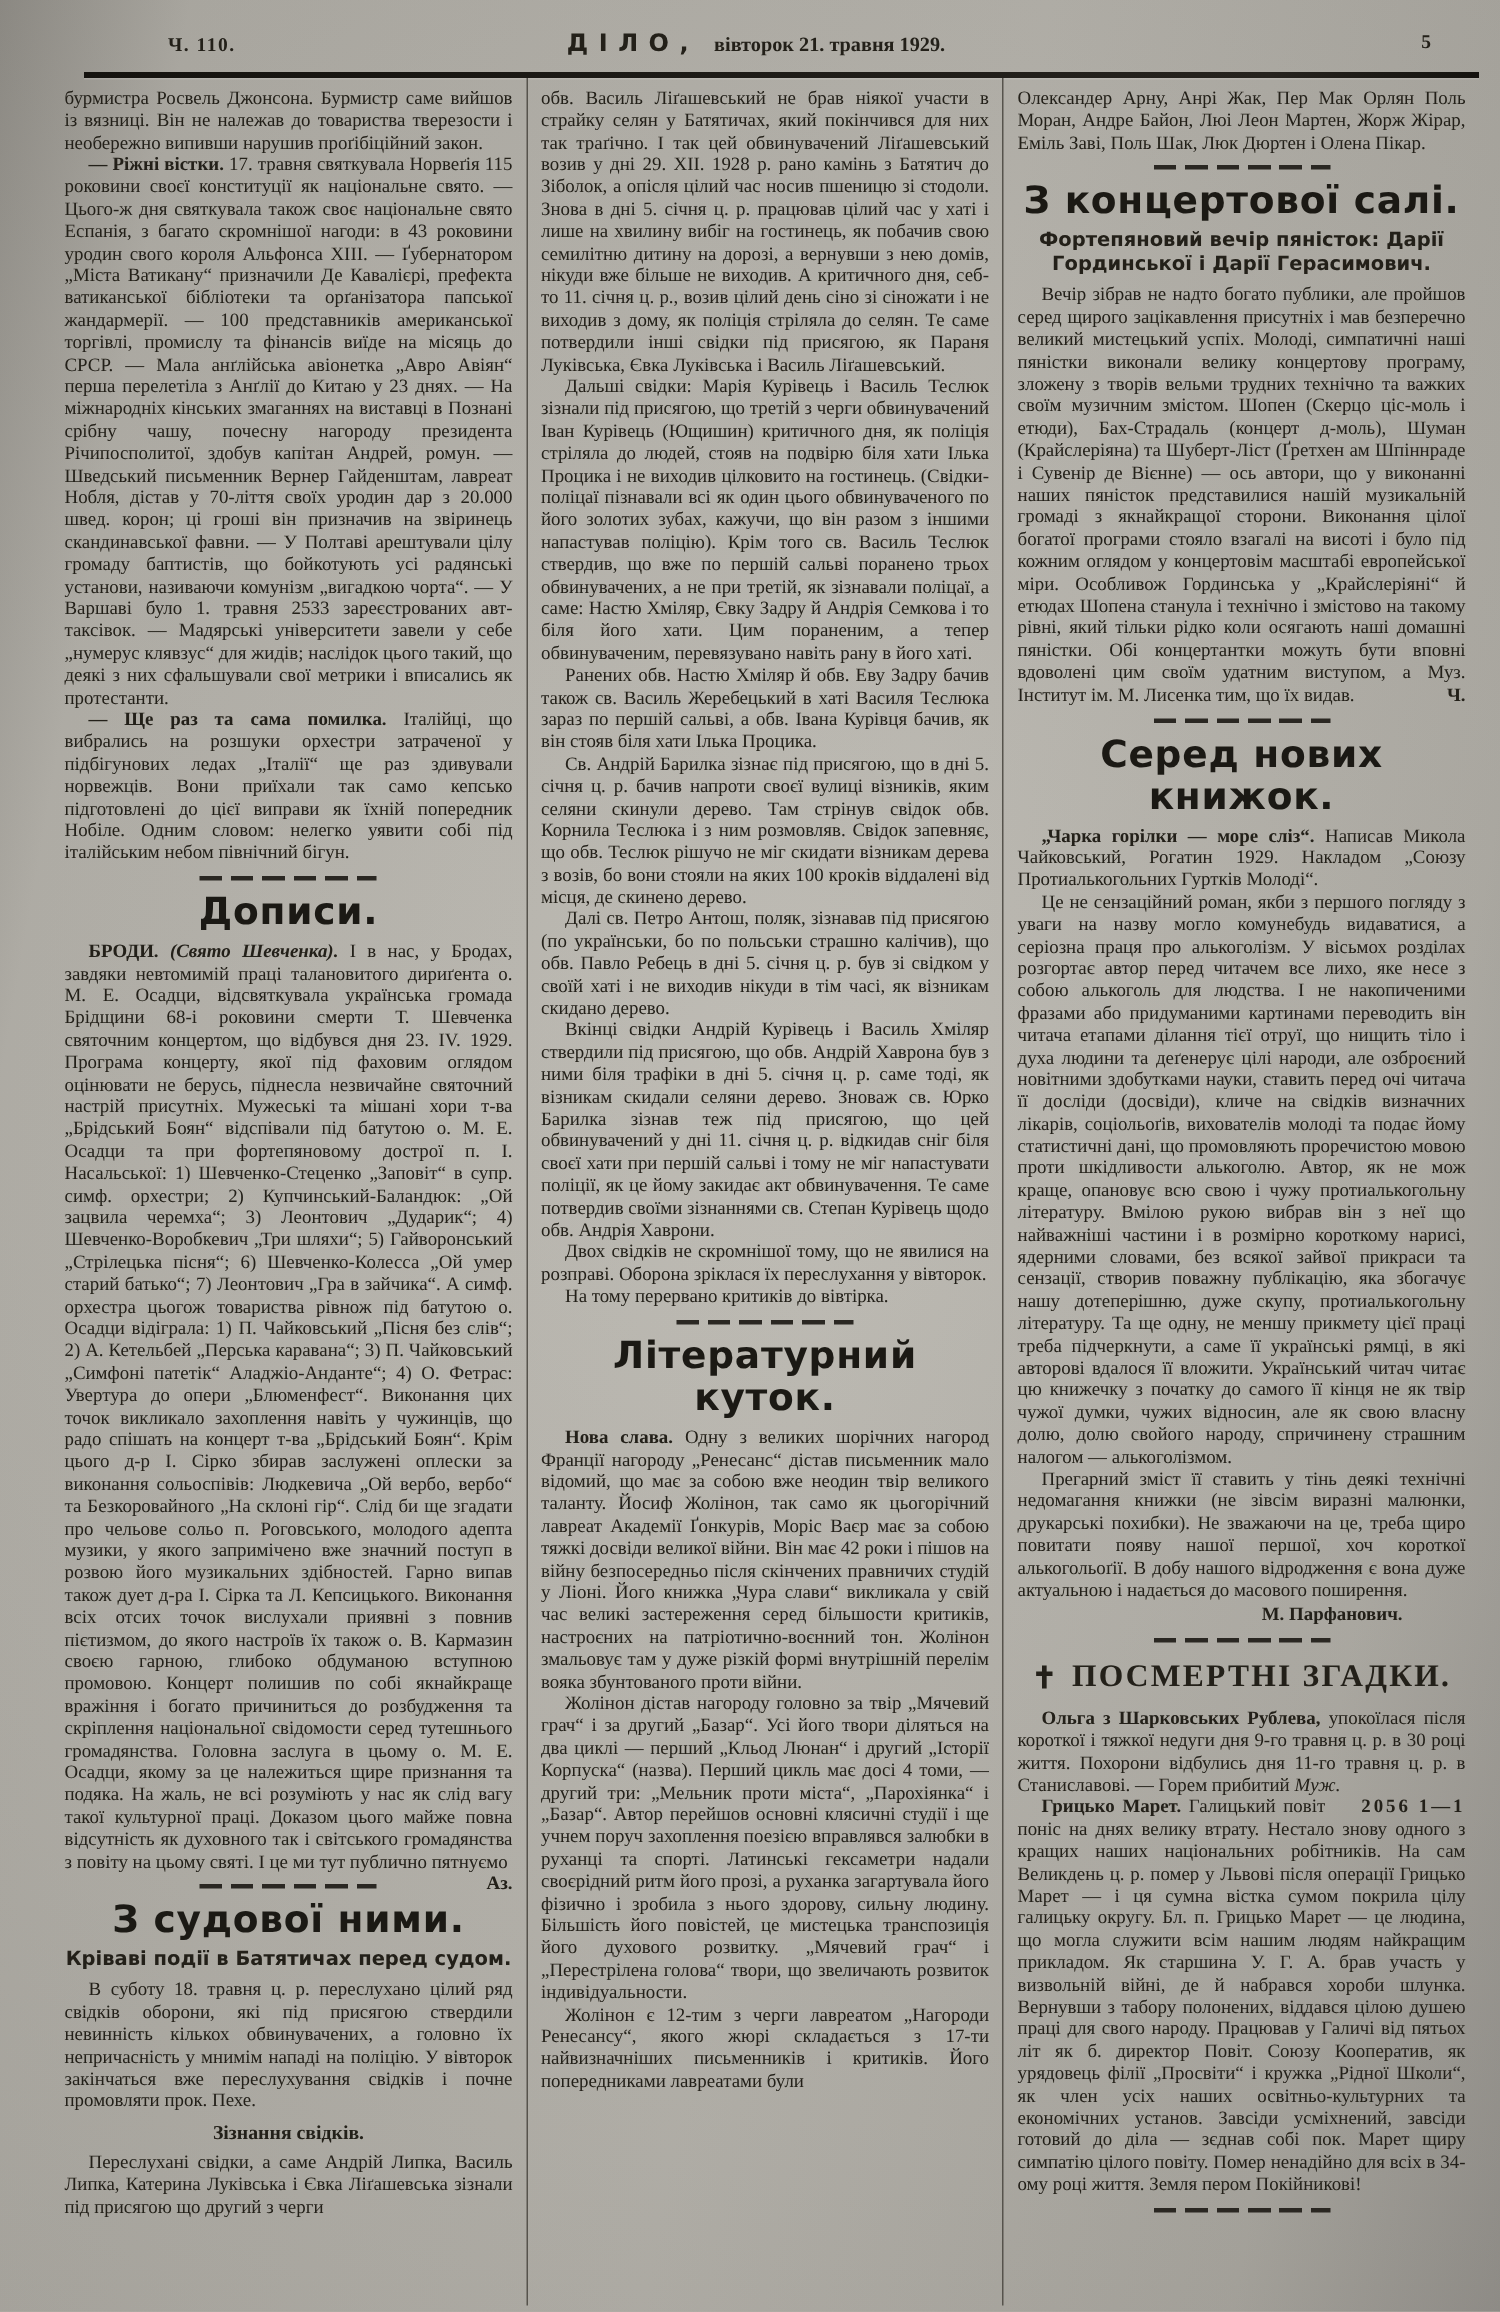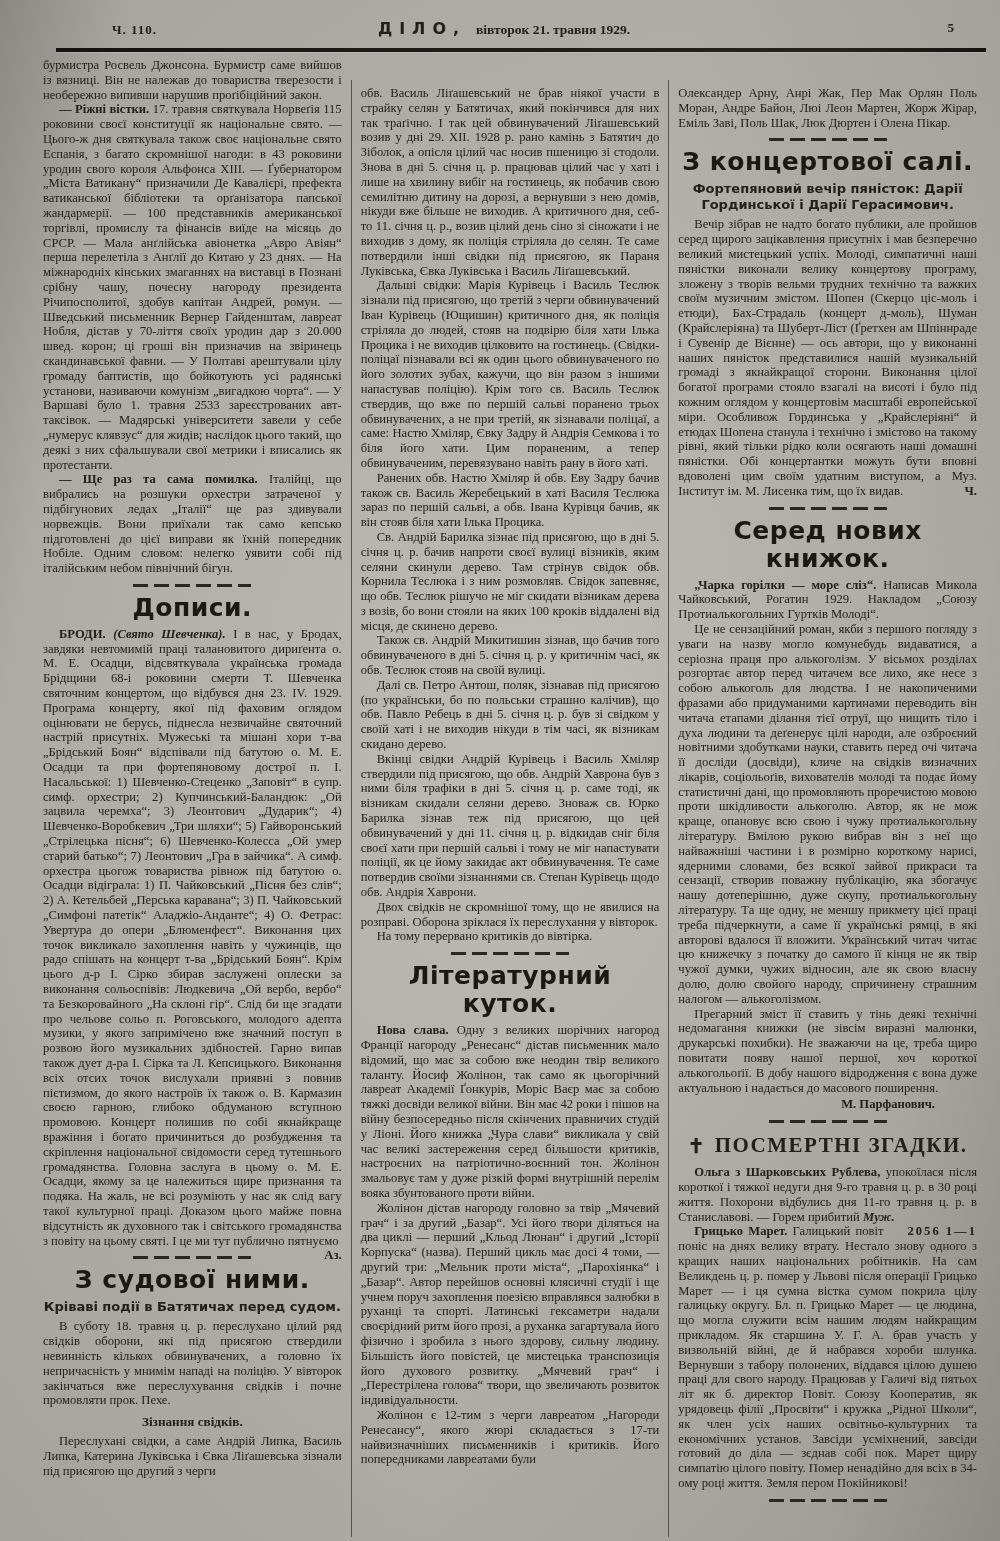--- a/index.html
+++ b/index.html
@@ -31,30 +31,30 @@
   .paper-date{font-size:13.5px;font-weight:bold;margin-left:6px;}
   .pageno{position:absolute;right:32px;top:4px;font-size:13px;}
   .header-rule{
     height:4px;margin:2px 0 0 22px;
     background:linear-gradient(90deg,#15130f 0%,#26231e 85%,#15130f 100%);
     box-shadow:0 1px 0 rgba(255,255,255,0.15);
   }
   
   .columns{display:flex;align-items:stretch;height:1485px;}
   .col{flex:1 1 0;padding:6px 9px 0 9px;overflow:hidden;}
-  .col + .col{border-left:1px solid #56534c;margin-top:28px;}
+  .col + .col{border-left:1px solid #56534c;}
   
   p{margin:0;text-align:justify;font-size:12.6px;line-height:14.8px;text-indent:16px;}
   p.noindent{text-indent:0;}
   .lead{font-weight:bold;}
   .lead-italic{font-weight:bold;font-style:italic;}
   .sig-inline{float:right;font-weight:bold;padding-left:10px;}
   .sig-line{text-align:right;text-indent:0;font-weight:bold;padding-right:42px;margin-top:2px;}
   .ref-inline{float:right;font-weight:bold;letter-spacing:2px;padding-left:8px;}
-  .emph{font-style:italic;font-weight:bold;}
+  .emph{font-style:italic;font-weight:normal;}
   
   h1.section{
     font-family:"DejaVu Sans", sans-serif;
     font-size:25px;line-height:28px;
     text-align:center;font-weight:bold;
     margin:7px 0 5px 0;letter-spacing:0.5px;
     color:#1b1914;
   }
   h2.subhead{
     font-family:"DejaVu Sans", sans-serif;
@@ -110,21 +110,20 @@
       <p><span>В суботу 18. травня ц. р. переслухано цілий ряд свідків оборони, які під присягою ствердили невинність кількох обвинувачених, а головно їх непричасність у мнимім нападі на поліцію. У вівторок закінчаться вже переслухування свідків і почне промовляти прок. Пехе.</span></p>
       <h3 class="minihead">Зізнання свідків.</h3>
       <p><span>Переслухані свідки, а саме Андрій Липка, Василь Липка, Катерина Луківська і Євка Ліґашевська зізнали під присягою що другий з черги</span></p>
     </section>
 
     <section class="col">
       <p class="noindent"><span>обв. Василь Ліґашевський не брав ніякої участи в страйку селян у Батятичах, який покінчився для них так траґічно. І так цей обвинувачений Ліґашевський возив у дні 29. XII. 1928 р. рано камінь з Батятич до Зіболок, а опісля цілий час носив пшеницю зі стодоли. Знова в дні 5. січня ц. р. працював цілий час у хаті і лише на хвилину вибіг на гостинець, як побачив свою семилітню дитину на дорозі, а вернувши з нею домів, нікуди вже більше не виходив. А критичного дня, себ-то 11. січня ц. р., возив цілий день сіно зі сіножати і не виходив з дому, як поліція стріляла до селян. Те саме потвердили інші свідки під присягою, як Параня Луківська, Євка Луківська і Василь Ліґашевський.</span></p>
       <p><span>Дальші свідки: Марія Курівець і Василь Теслюк зізнали під присягою, що третій з черги обвинувачений Іван Курівець (Ющишин) критичного дня, як поліція стріляла до людей, стояв на подвірю біля хати Ілька Процика і не виходив цілковито на гостинець. (Свідки-поліцаї пізнавали всі як один цього обвинуваченого по його золотих зубах, кажучи, що він разом з іншими напастував поліцію). Крім того св. Василь Теслюк ствердив, що вже по першій сальві поранено трьох обвинувачених, а не при третій, як зізнавали поліцаї, а саме: Настю Хміляр, Євку Задру й Андрія Семкова і то біля його хати. Цим пораненим, а тепер обвинуваченим, перевязувано навіть рану в його хаті.</span></p>
       <p><span>Ранених обв. Настю Хміляр й обв. Еву Задру бачив також св. Василь Жеребецький в хаті Василя Теслюка зараз по першій сальві, а обв. Івана Курівця бачив, як він стояв біля хати Ілька Процика.</span></p>
       <p><span>Св. Андрій Барилка зізнає під присягою, що в дні 5. січня ц. р. бачив напроти своєї вулиці візників, яким селяни скинули дерево. Там стрінув свідок обв. Корнила Теслюка і з ним розмовляв. Свідок запевняє, що обв. Теслюк рішучо не міг скидати візникам дерева з возів, бо вони стояли на яких 100 кроків віддалені від місця, де скинено дерево.</span></p>
-      <p><span>Також св. Андрій Микитишин зізнав, що бачив того обвинуваченого в дні 5. січня ц. р. у критичнім часі, як обв. Теслюк стояв на своїй вулиці.</span></p>
       <p><span>Далі св. Петро Антош, поляк, зізнавав під присягою (по українськи, бо по польськи страшно калічив), що обв. Павло Ребець в дні 5. січня ц. р. був зі свідком у своїй хаті і не виходив нікуди в тім часі, як візникам скидано дерево.</span></p>
       <p><span>Вкінці свідки Андрій Курівець і Василь Хміляр ствердили під присягою, що обв. Андрій Хаврона був з ними біля трафіки в дні 5. січня ц. р. саме тоді, як візникам скидали селяни дерево. Зноваж св. Юрко Барилка зізнав теж під присягою, що цей обвинувачений у дні 11. січня ц. р. відкидав сніг біля своєї хати при першій сальві і тому не міг напастувати поліції, як це йому закидає акт обвинувачення. Те саме потвердив своїми зізнаннями св. Степан Курівець щодо обв. Андрія Хаврони.</span></p>
       <p><span>Двох свідків не скромнішої тому, що не явилися на розправі. Оборона зріклася їх переслухання у вівторок.</span></p>
       <p><span>На тому перервано критиків до вівтірка.</span></p>
 
       <div class="divider"></div>
       <h1 class="section">Літературний куток.</h1>
 
       <p><span class="lead">Нова слава.</span> <span>Одну з великих шорічних нагород Франції нагороду „Ренесанс“ дістав письменник мало відомий, що має за собою вже неодин твір великого таланту. Йосиф Жолінон, так само як цьогорічний лавреат Академії Ґонкурів, Моріс Ваєр має за собою тяжкі досвіди великої війни. Він має 42 роки і пішов на війну безпосередньо після скінчених правничих студій у Ліоні. Його книжка „Чура слави“ викликала у свій час великі застереження серед більшости критиків, настроєних на патріотично-воєнний тон. Жолінон змальовує там у дуже різкій формі внутрішній перелім вояка збунтованого проти війни.</span></p>
       <p><span>Жолінон дістав нагороду головно за твір „Мячевий грач“ і за другий „Базар“. Усі його твори діляться на два циклі — перший „Кльод Люнан“ і другий „Історії Корпуска“ (назва). Перший цикль має досі 4 томи, — другий три: „Мельник проти міста“, „Парохіянка“ і „Базар“. Автор перейшов основні клясичні студії і ще учнем поруч захоплення поезією вправлявся залюбки в руханці та спорті. Латинські гексаметри надали своєрідний ритм його прозі, а руханка загартувала його фізично і зробила з нього здорову, сильну людину. Більшість його повістей, це мистецька транспозиція його духового розвитку. „Мячевий грач“ і „Перестрілена голова“ твори, що звеличають розвиток індивідуальности.</span></p>

